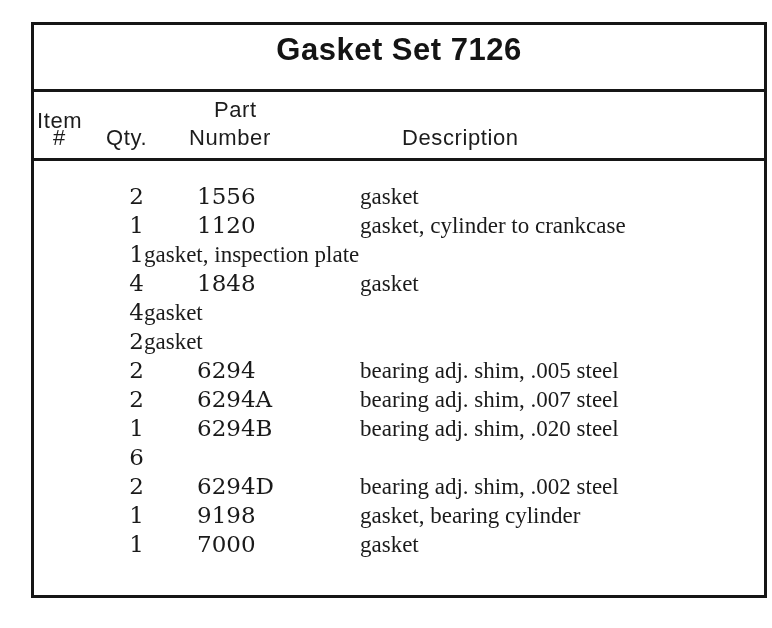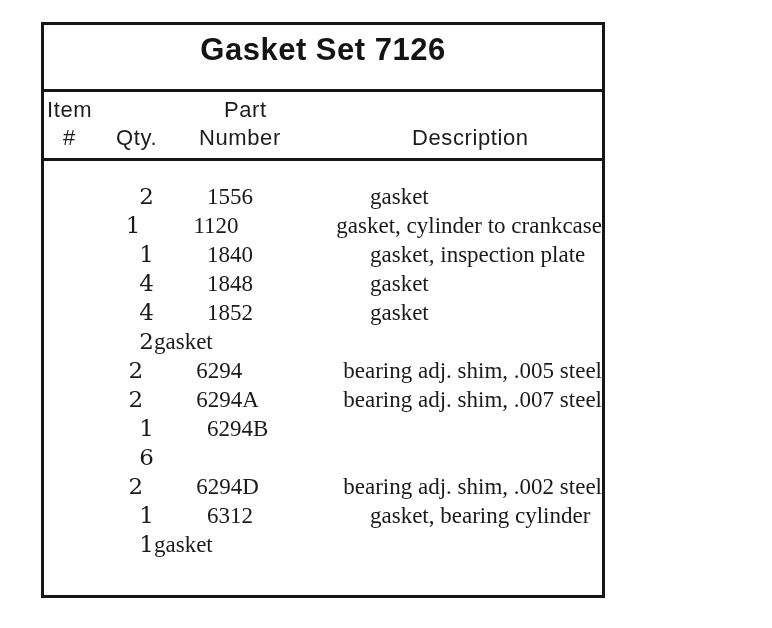--- a/index.html
+++ b/index.html
@@ -6,24 +6,23 @@
   html, body {
     width: 772px; height: 628px;
     background: #ffffff;
     font-family: "Liberation Sans", sans-serif;
     color: #141414;
     overflow: hidden;
   }
   .doc-box {
     position: absolute;
     left: 31px; top: 22px;
-    width: 564px; height: 576px;
+    width: 736px; height: 576px;
     border: 3px solid #161616;
     background: #ffffff;
-    margin-left: 10px;
   }
   
   .title-section {
     height: 67px;
     border-bottom: 3px solid #161616;
     display: flex;
     align-items: center;
     justify-content: center;
   }
   .title-text {
@@ -36,41 +35,41 @@
   
   .header-section {
     position: relative;
     height: 69px;
     border-bottom: 3px solid #161616;
     font-size: 22px;
     letter-spacing: 0.6px;
     color: #1c1c1c;
   }
   .header-section span { position: absolute; white-space: nowrap; }
-  .hdr-item   { left: 3px;   top: 5px;  }
+  .hdr-item   { left: 3px;   top: 16px;  }
   .hdr-part   { left: 180px; top: 5px; text-align: center;  }
   .hdr-hash   { left: 19px;  top: 33px; }
   .hdr-qty    { left: 72px;  top: 33px; }
   .hdr-number { left: 155px; top: 33px; }
   .hdr-desc   { left: 368px; top: 33px; }
   
   .body-section {
     padding-top: 21px;
     font-family: "DejaVu Serif", serif;
     font-size: 23px;
     color: #1a1a1a;
   }
   .row {
     display: flex;
     height: 29px;
     line-height: 29px;
     white-space: nowrap;
   }
   .cell-qty  { width: 110px; text-align: right; }
-  .cell-part { width: 216px; padding-left: 53px; font-family: Liberation Serif, serif; }
+  .cell-part { width: 216px; padding-left: 53px; }
   .cell-desc { flex: 1; font-family: Liberation Serif, serif; }
 </style>
 </head>
 <body>
 
 <div class="doc-box">
 
   <div class="title-section">
     <span class="title-text">Gasket Set 7126</span>
   </div>
@@ -92,33 +91,31 @@
   </div>
 
   <div class="row">
     <span class="cell-qty">1</span>
     <span class="cell-part">1120</span>
     <span class="cell-desc">gasket, cylinder to crankcase</span>
   </div>
 
   <div class="row">
     <span class="cell-qty">1</span>
-    <span class="cell-part">1840</span>
     <span class="cell-desc">gasket, inspection plate</span>
   </div>
 
   <div class="row">
     <span class="cell-qty">4</span>
     <span class="cell-part">1848</span>
     <span class="cell-desc">gasket</span>
   </div>
 
   <div class="row">
     <span class="cell-qty">4</span>
-    <span class="cell-part">1852</span>
     <span class="cell-desc">gasket</span>
   </div>
 
   <div class="row">
     <span class="cell-qty">2</span>
     <span class="cell-desc">gasket</span>
   </div>
 
   <div class="row">
     <span class="cell-qty">2</span>
@@ -128,37 +125,39 @@
 
   <div class="row">
     <span class="cell-qty">2</span>
     <span class="cell-part">6294A</span>
     <span class="cell-desc">bearing adj. shim, .007 steel</span>
   </div>
 
   <div class="row">
     <span class="cell-qty">1</span>
     <span class="cell-part">6294B</span>
+    <span class="cell-desc">bearing adj. shim, .020 steel</span>
   </div>
 
   <div class="row">
     <span class="cell-qty">6</span>
   </div>
 
   <div class="row">
     <span class="cell-qty">2</span>
     <span class="cell-part">6294D</span>
     <span class="cell-desc">bearing adj. shim, .002 steel</span>
   </div>
 
   <div class="row">
     <span class="cell-qty">1</span>
-    <span class="cell-part">6312</span>
+    <span class="cell-part">9198</span>
     <span class="cell-desc">gasket, bearing cylinder</span>
   </div>
 
   <div class="row">
     <span class="cell-qty">1</span>
+    <span class="cell-part">7000</span>
     <span class="cell-desc">gasket</span>
   </div>
 </div>
 
 </div>
 
 </body></html>

